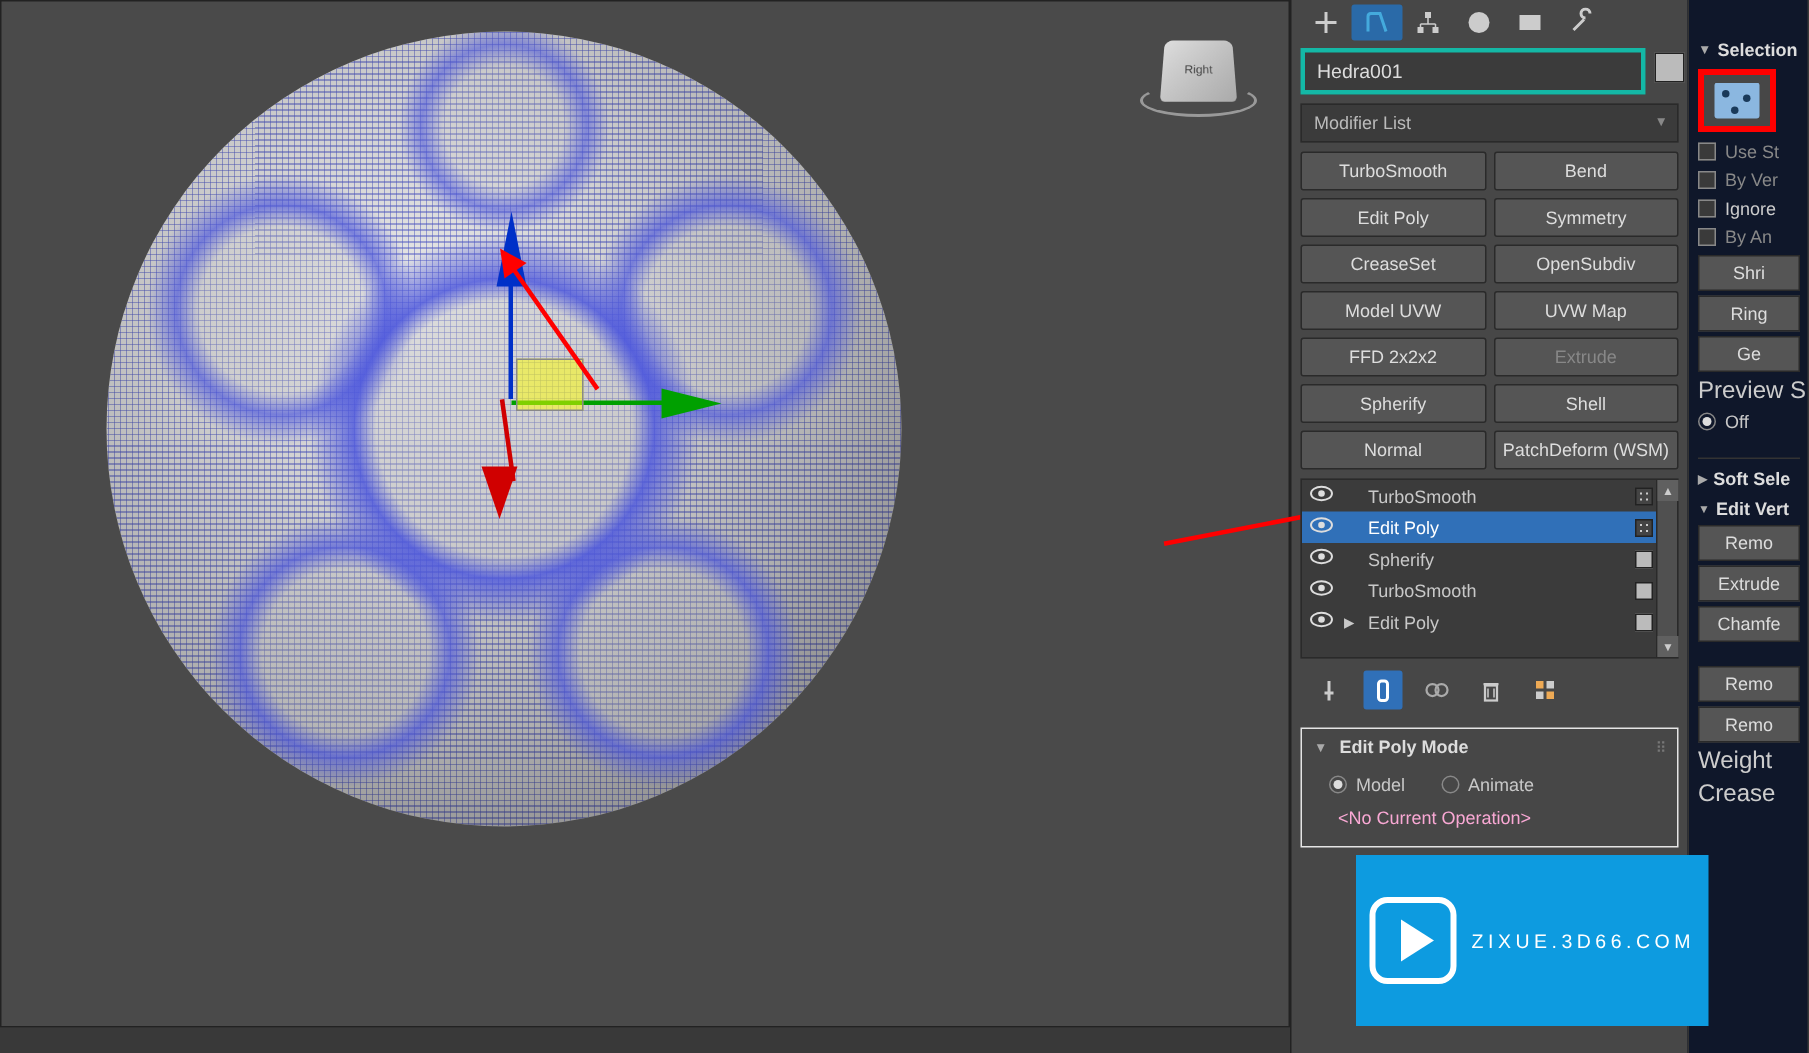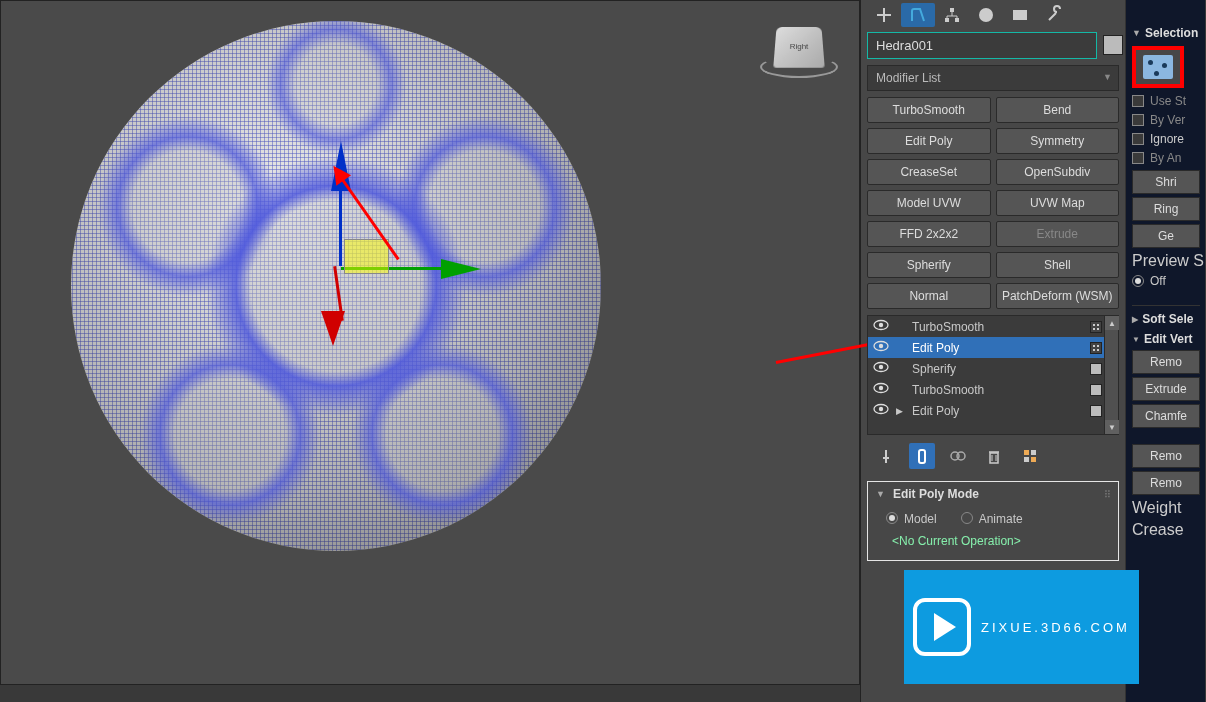--- a/index.html
+++ b/index.html
@@ -123,21 +123,21 @@
     .toolbar-icons {
       display: flex; gap: 0; margin-bottom: 4px; height: 26px; align-items: center;
     }
     .tool-icon {
       width: 34px; height: 24px; display: flex; align-items: center; justify-content: center;
       cursor: pointer;
     }
     .tool-icon.active { background: #2a6aa8; border-radius: 2px; }
     .name-row { display: flex; gap: 6px; margin-bottom: 6px; }
     .name-input {
-      flex: 1; background: #3b3b3b; border: 1px solid #14b8a6; color: #ddd;
+      flex: 1; background: #3b3b3b; border: 3px solid #14b8a6; color: #ddd;
       padding: 5px 8px; font-size: 13px;
     }
     .color-swatch { width: 20px; height: 20px; background: #bbb; border: 1px solid #222; margin-top: 3px; }
     .dropdown {
       background: #3b3b3b; border: 1px solid #2a2a2a; color: #bbb;
       padding: 5px 8px; width: 252px; font-size: 12px; position: relative;
       margin-bottom: 6px;
     }
     .dropdown::after {
       content: '▼'; position: absolute; right: 6px; top: 6px; font-size: 9px; color: #888;
@@ -190,27 +190,27 @@
       position: relative;
     }
     .rollout-header {
       display: flex; align-items: center; gap: 6px; padding: 5px 8px;
       font-size: 12px; font-weight: bold; color: #ddd;
     }
     .rollout-header::before { content: '▼'; font-size: 9px; margin-right: 2px; color: #aaa; }
     .rollout-drag { position: absolute; right: 6px; top: 7px; color: #777; font-size: 10px; letter-spacing: 1px; }
     .rollout-body { padding: 6px 10px 12px 18px; }
     .radio-row { display: flex; gap: 24px; align-items: center; margin-bottom: 8px; }
-    .radio { display: flex; align-items: flex-start; gap: 6px; }
+    .radio { display: flex; align-items: center; gap: 6px; }
     .radio-dot {
       width: 12px; height: 12px; border-radius: 50%; border: 1px solid #888;
       display: flex; align-items: center; justify-content: center;
     }
     .radio-dot.on::after { content: ''; width: 6px; height: 6px; border-radius: 50%; background: #ddd; }
-    .op-text { color: #86efac; font-size: 12px; padding-left: 6px; }
+    .op-text { color: #f9a8d4; font-size: 12px; padding-left: 6px; }
     .watermark {
       position: absolute; left: 904px; top: 570px; width: 235px; height: 114px;
       background: #0d9be0; display: flex; align-items: center; justify-content: center;
       gap: 10px; z-index: 50;
     }
     .wm-play {
       width: 58px; height: 58px; border: 4px solid #fff; border-radius: 12px;
       display: flex; align-items: center; justify-content: center;
     }
     .wm-play::after {

